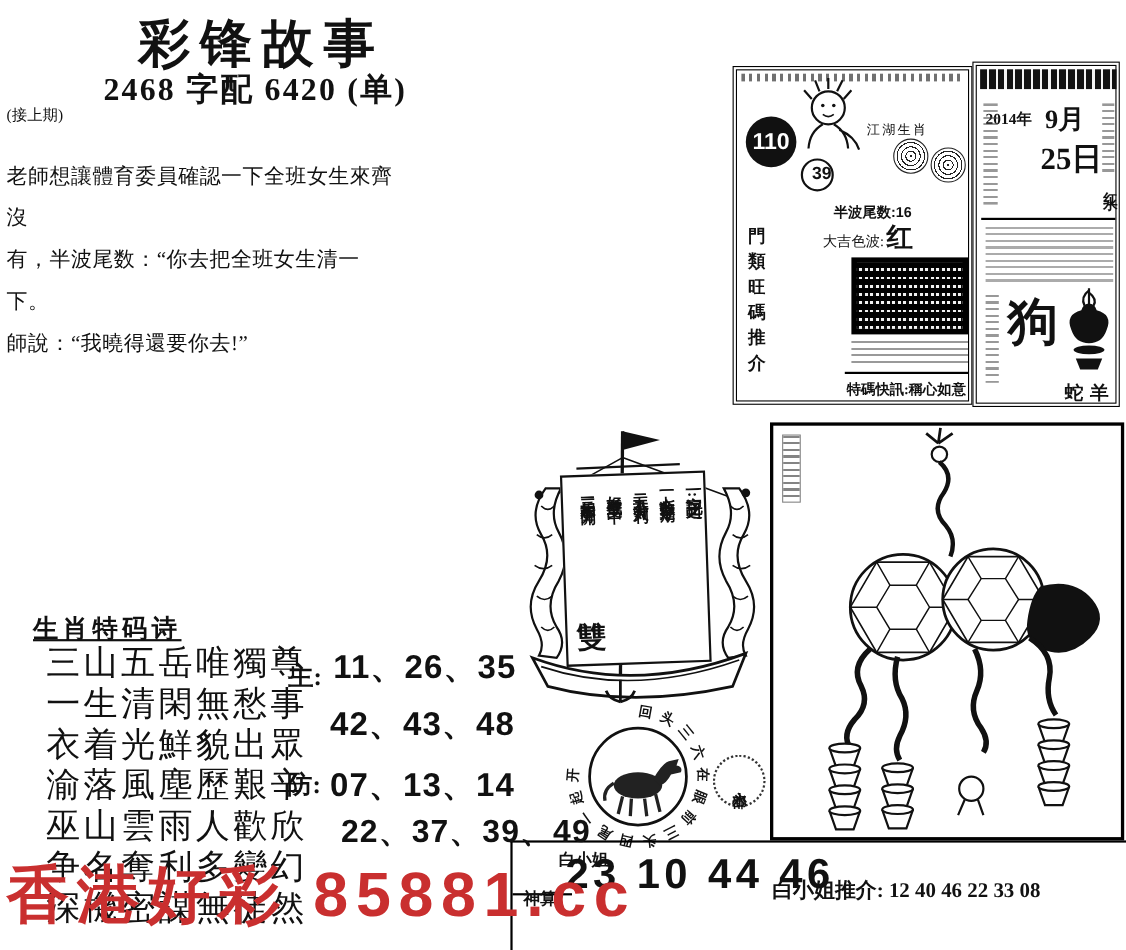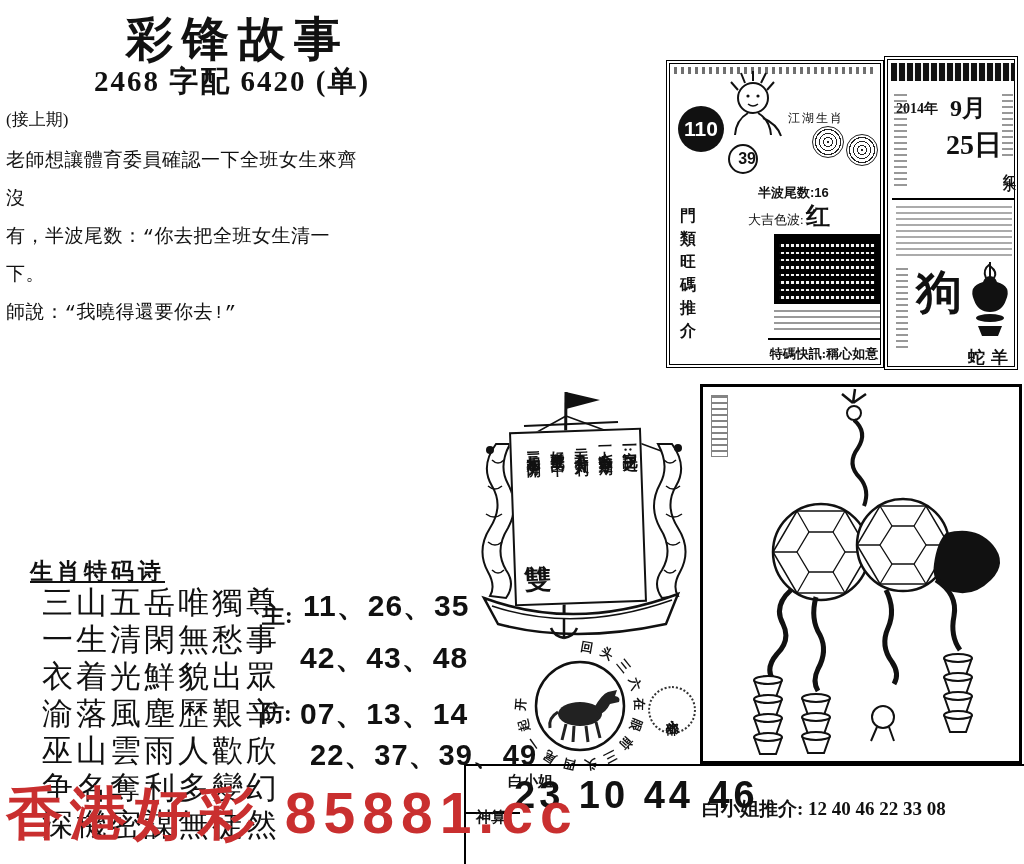--- a/index.html
+++ b/index.html
@@ -9,24 +9,24 @@
     background:#fff; color:#111; overflow:hidden;
     font-family:"Liberation Sans","DejaVu Sans",sans-serif;
   }
   .abs { position:absolute; }
   .serif { font-family:"Liberation Serif","DejaVu Serif",serif; }
   .b { font-weight:bold; }
 
   
   .page-title   { left:126px; top:8px;  font-size:47px; letter-spacing:9px; }
   .page-sub     { left:94px;  top:62px; font-size:29px; letter-spacing:2px; }
-  .continued    { left:6px;   top:96px; font-size:17px;margin-top:12px; }
-
-  
-  .story { left:6px; top:142px; width:352px; font-size:19px; line-height:38px; letter-spacing:.5px;font-family:Liberation Mono, monospace; }
+  .continued    { left:6px;   top:96px; font-size:14px; }
+
+  
+  .story { left:6px; top:142px; width:352px; font-size:19px; line-height:38px; letter-spacing:.5px; }
 
   
   .poem-head  { left:30px;  top:556px; font-size:23px; letter-spacing:4px;text-decoration:underline; }
   .poem       { left:42px;  top:584px; font-size:31px; line-height:37px; letter-spacing:3px; }
   .main-label { left:262px; top:600px; font-size:23px; }
   .main-row1  { left:303px; top:586px; font-size:30px; letter-spacing:1px; }
   .main-row2  { left:300px; top:638px; font-size:30px; letter-spacing:1px; }
   .guard-label{ left:261px; top:698px; font-size:23px; }
   .guard-row1 { left:300px; top:694px; font-size:30px; letter-spacing:1px; }
   .guard-row2 { left:310px; top:736px; font-size:29px; letter-spacing:1px; }

